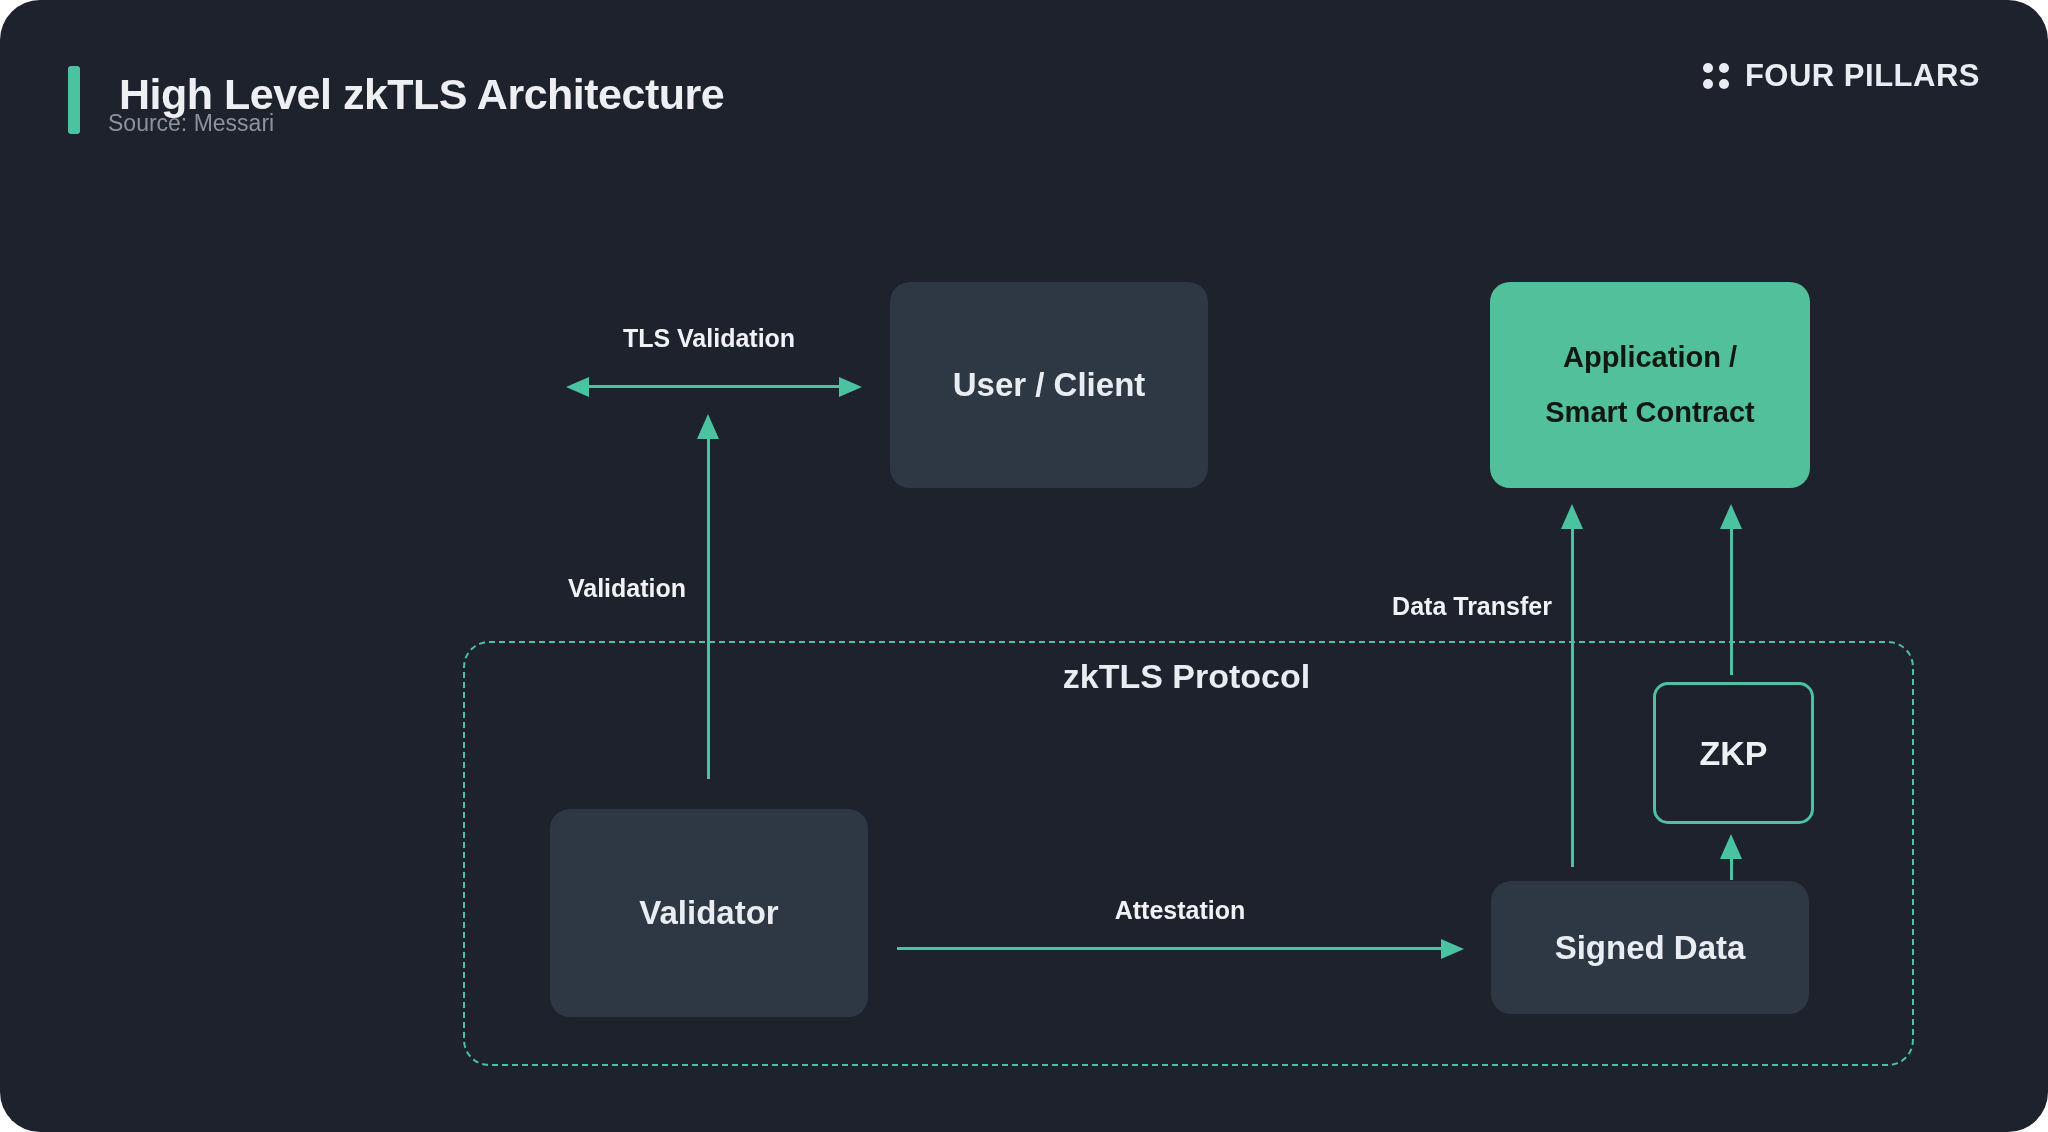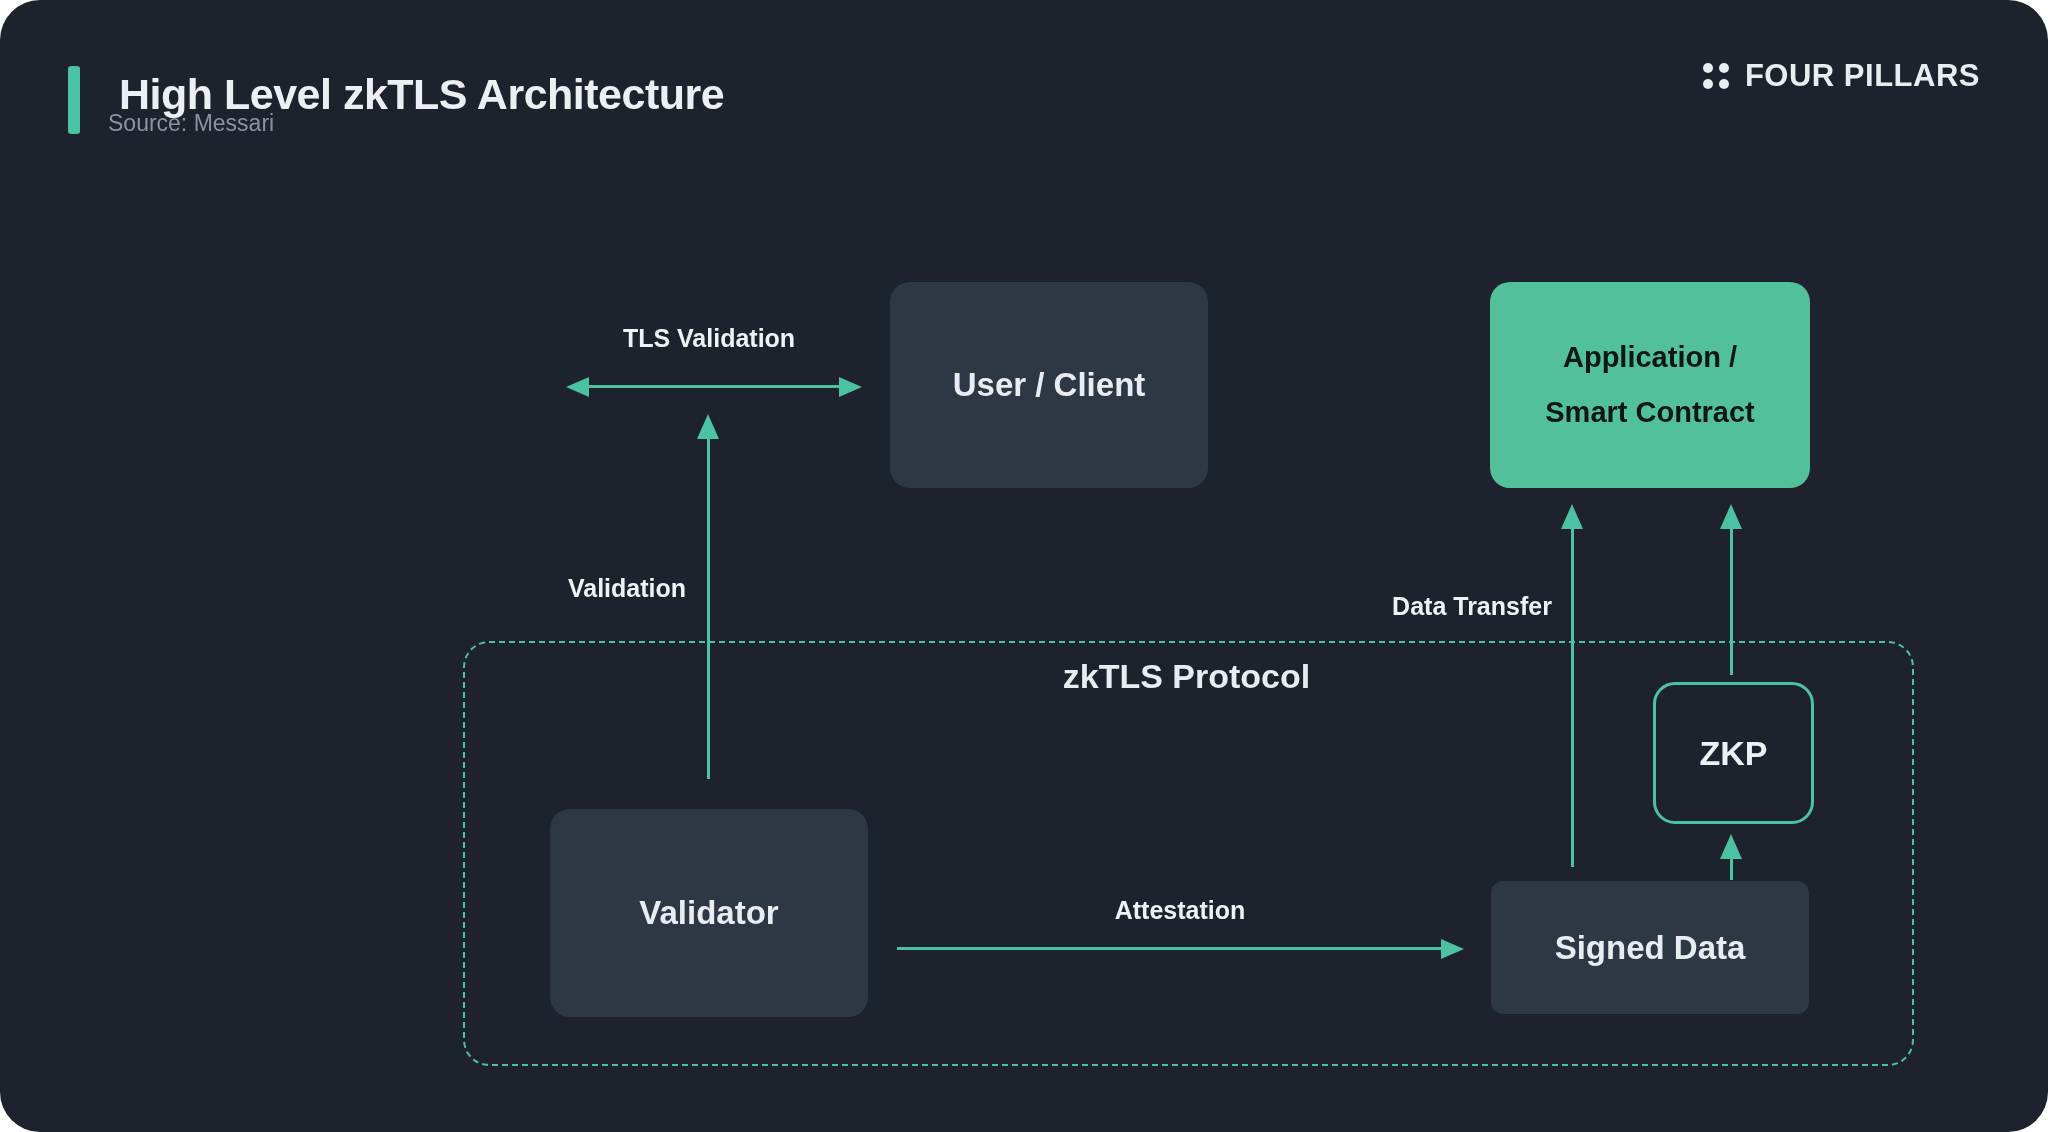--- a/index.html
+++ b/index.html
@@ -27,23 +27,23 @@
 
   
   .node{position:absolute;display:flex;align-items:center;justify-content:center;text-align:center;
         background:var(--node-bg);border-radius:20px;color:#e9edf2;font-weight:700;
         white-space:pre-line;line-height:42px;}
   .node-server{left:222px;top:282px;width:320px;height:206px;font-size:33px;}
   .node-user{left:890px;top:282px;width:318px;height:206px;font-size:33px;}
   .node-app{left:1490px;top:282px;width:320px;height:206px;font-size:29px;line-height:55px;
             background:var(--green-node);color:var(--dark-on-green);}
   .node-validator{left:550px;top:809px;width:318px;height:208px;font-size:33px;}
-  .node-signed{left:1491px;top:881px;width:318px;height:133px;font-size:33px;border-radius:12px;}
+  .node-signed{left:1491px;top:881px;width:318px;height:133px;font-size:33px;}
   .node-zkp{left:1653px;top:682px;width:155px;height:136px;font-size:34px;background:transparent;
-            border:3px solid var(--teal);border-radius:22px;color:#eef1f4;}
+            border:3px solid var(--teal);border-radius:15px;color:#eef1f4;}
 
   
   .protocol-box{position:absolute;left:463px;top:641px;width:1447px;height:421px;
                 border:2px dashed var(--teal);border-radius:26px;}
   .protocol-label{position:absolute;left:463px;top:657px;width:1447px;text-align:center;
                   font-size:34px;font-weight:600;color:#e9edf2;}
 
   
   .edge-label{position:absolute;transform:translate(-50%,-50%);font-size:25px;font-weight:600;
               color:#f0f2f5;white-space:nowrap;}

